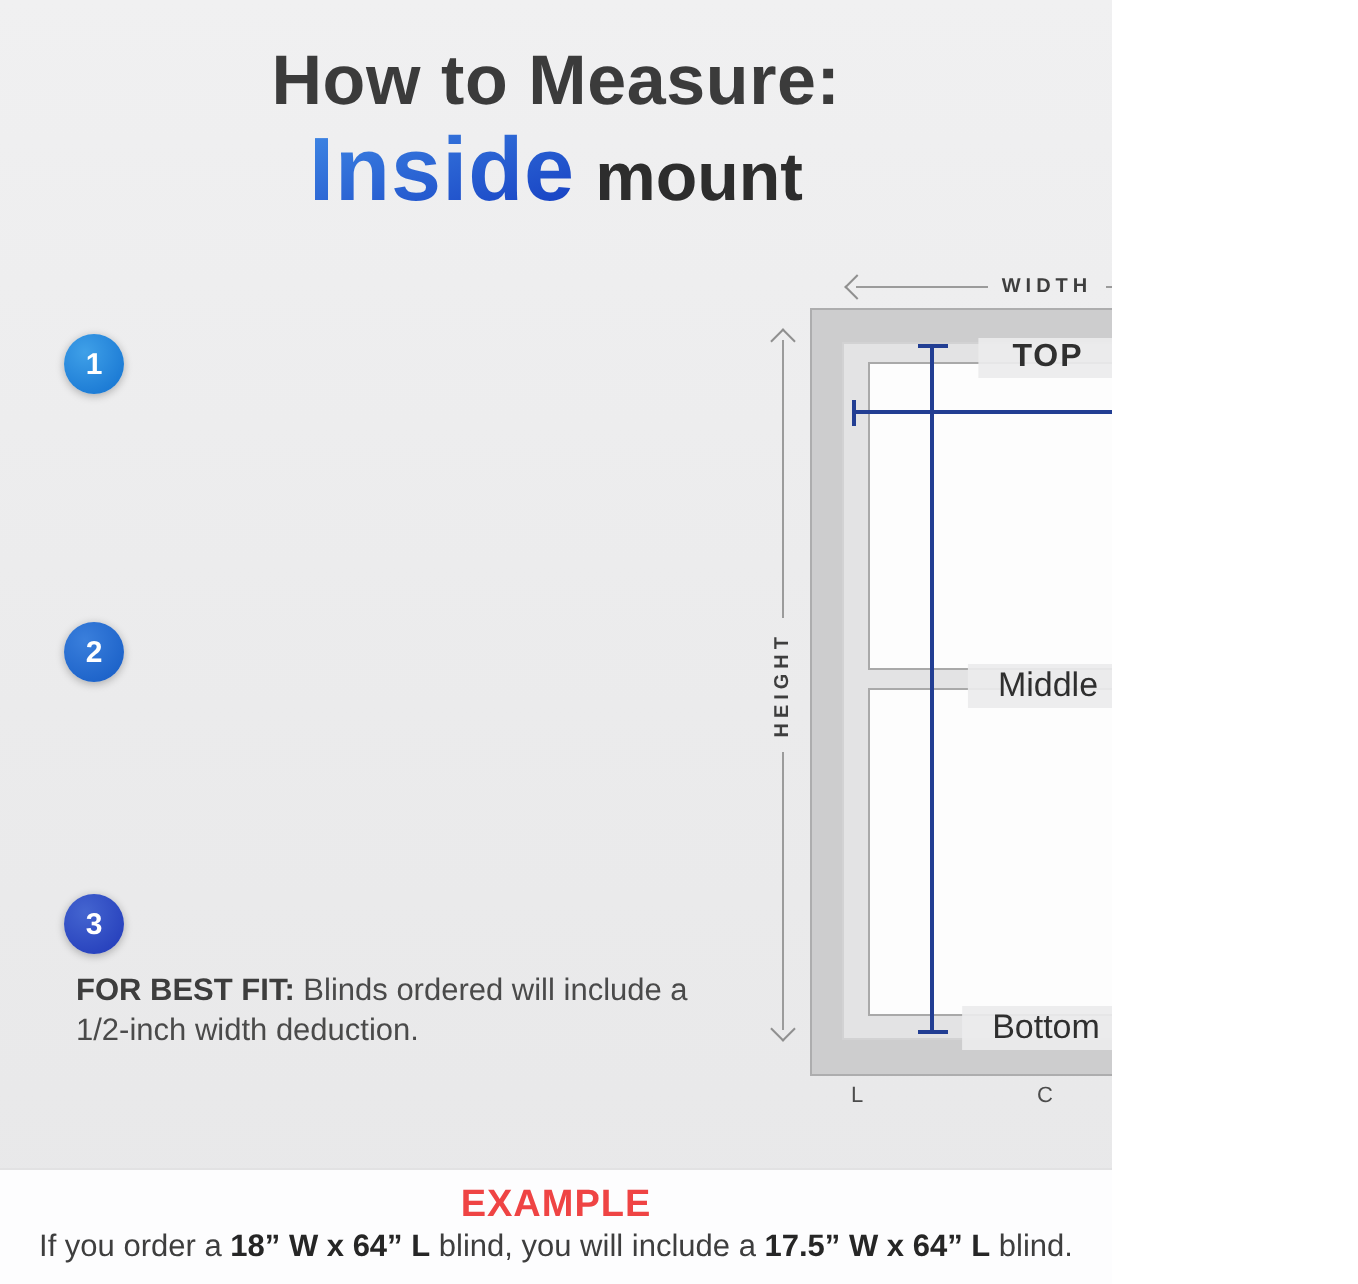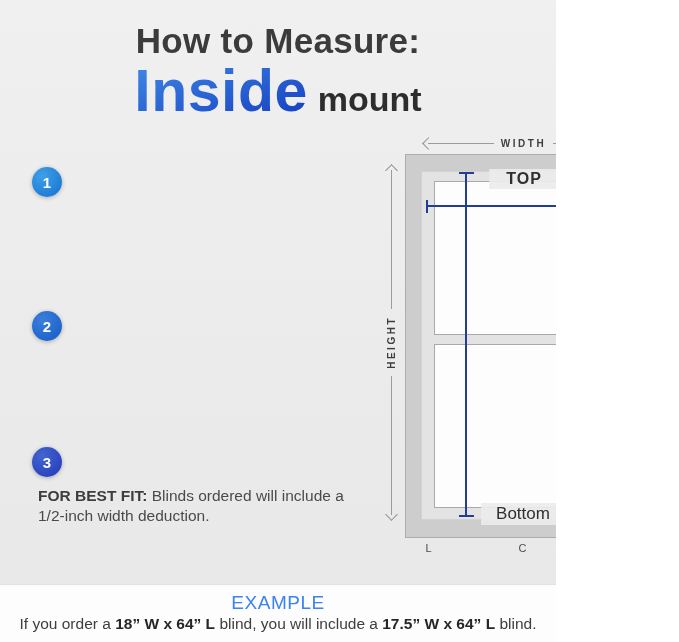--- a/index.html
+++ b/index.html
@@ -7,21 +7,21 @@
   .page {
     position:relative; width:556px; height:642px; overflow:hidden;
     background:linear-gradient(180deg,#f0f0f1 0%,#ebebec 55%,#e8e8e9 100%);
   }
 
   
   .title-block { position:absolute; top:22px; left:0; width:100%; text-align:center; }
   .title-line1 { font-size:35px; font-weight:700; color:#3b3b3b; line-height:1.1; letter-spacing:.3px; }
   .title-line2 { margin-top:1px; line-height:1; }
   .title-highlight {
-    font-size:59px; font-weight:800; letter-spacing:.5px; color:#1d55cd;
+    font-size:45px; font-weight:800; letter-spacing:.5px; color:#1d55cd;
     background:linear-gradient(160deg,#3f87e4 5%,#1843c4 90%);
     -webkit-background-clip:text; background-clip:text; -webkit-text-fill-color:transparent;
   }
   .title-suffix { font-size:34px; font-weight:600; color:#2d2d2d; margin-left:10px; }
 
   
   .step { position:absolute; left:29px; width:332px; }
   .step-1 { top:167px; } .step-2 { top:311px; } .step-3 { top:447px; }
   .step-num {
     width:30px; height:30px; border-radius:50%; margin-left:3px;
@@ -87,21 +87,21 @@
 
   
   .tick { position:absolute; top:542px; transform:translateX(-50%); font-size:11px; letter-spacing:1px; color:#4c4c4c; }
   .tick-l { left:429px; } .tick-c { left:523px; } .tick-r { left:608px; }
 
   
   .example {
     position:absolute; left:0; bottom:0; width:100%; height:57px;
     background:#fdfdfe; border-top:1px solid #e2e2e3; text-align:center;
   }
-  .example-heading { padding-top:7px; font-size:19px; font-weight:400; letter-spacing:.5px; color:#3b82f6; }
+  .example-heading { padding-top:7px; font-size:19px; font-weight:700; letter-spacing:.5px; color:#ef4444; }
   .example-text { margin-top:1px; font-size:15.5px; color:#3e3e3e; }
   .example-text b { font-weight:700; color:#262626; }
 </style>
 </head>
 <body>
 
 <div class="page">
 
   <div class="title-block">
     <div class="title-line1">How to Measure:</div>
@@ -146,20 +146,21 @@
       <div class="pane pane-top"></div>
       <div class="sash-divider"></div>
       <div class="pane pane-bottom"></div>
     </div>
   </div>
 
   <div class="measure-v"></div>
   <div class="measure-h"></div>
 
   <div class="chip chip-top">TOP</div>
+  <div class="chip chip-middle">Middle</div>
   <div class="chip chip-bottom">Bottom</div>
 
   <div class="tick tick-l">L</div>
   <div class="tick tick-c">C</div>
   <div class="tick tick-r">R</div>
 
   <div class="example">
     <div class="example-heading">EXAMPLE</div>
     <div class="example-text">
       <span>If you order a </span><b>18” W x 64” L</b><span> blind, you will include a </span><b>17.5” W x 64” L</b><span> blind.</span>

